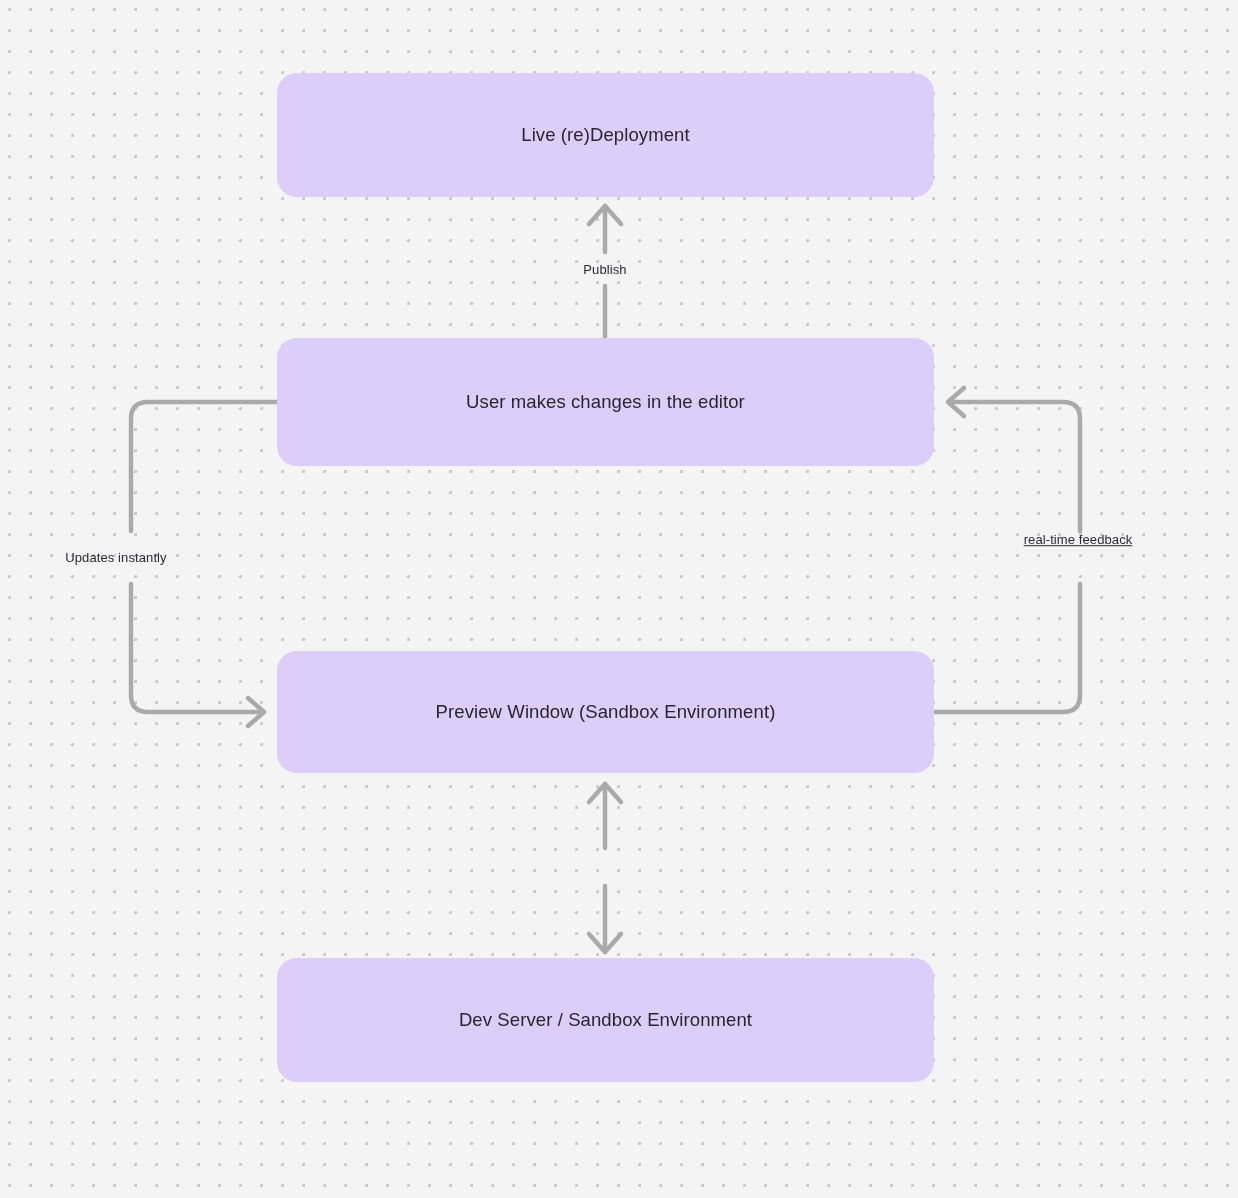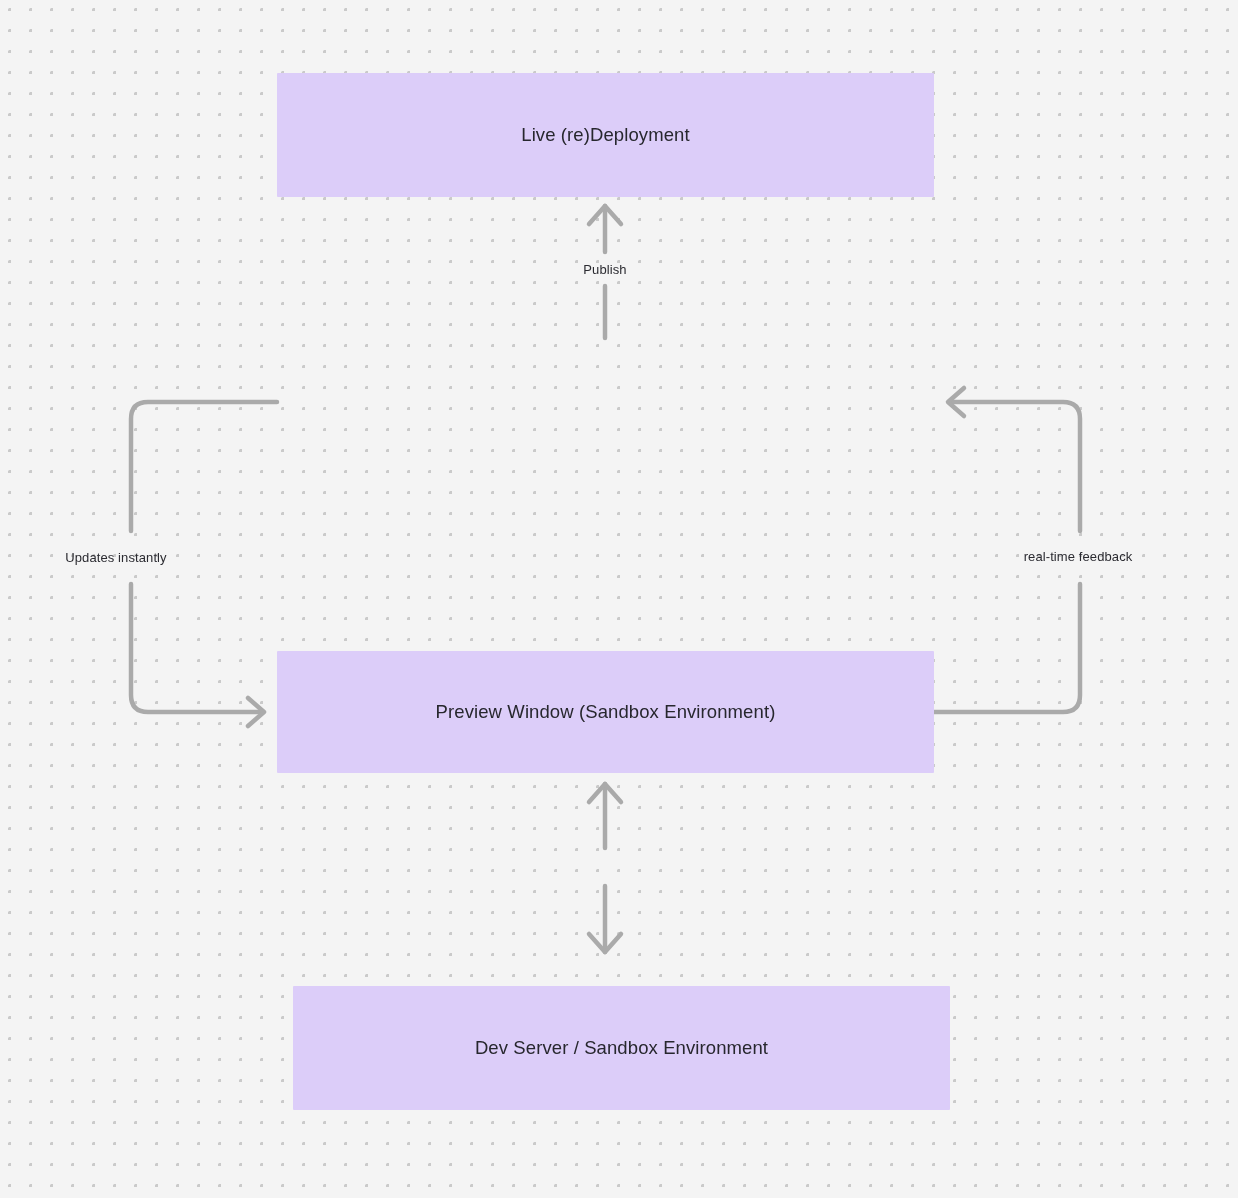--- a/index.html
+++ b/index.html
@@ -24,21 +24,21 @@
     position: absolute;
     left: 0;
     top: 0;
     width: 1238px;
     height: 1198px;
     pointer-events: none;
   }
   .node {
     position: absolute;
     background: #dccdf9;
-    border-radius: 1px;
+    border-radius: 20px;
     display: flex;
     align-items: center;
     justify-content: center;
     box-sizing: border-box;
   }
   .node-label {
     font-size: 18.5px;
     line-height: 1.2;
     color: #27272e;
     letter-spacing: 0.1px;
@@ -53,26 +53,26 @@
     letter-spacing: 0.1px;
     white-space: nowrap;
     transform: translate(-50%, -50%);
     text-align: center;
   }
 
   
   #node-live      { left: 277px; top: 73px;  width: 657px; height: 124px; }
   #node-editor    { left: 277px; top: 338px; width: 657px; height: 128px; }
   #node-preview   { left: 277px; top: 651px; width: 657px; height: 122px; align-items: center; }
-  #node-devserver { left: 277px; top: 986px; width: 657px; height: 124px; margin-left: 16px; }
+  #node-devserver { left: 277px; top: 958px; width: 657px; height: 124px; }
 
   
   #label-publish   { left: 605px; top: 270px; }
   #label-updates   { left: 116px; top: 558px; }
-  #label-realtime  { left: 1078px; top: 557px; }
+  #label-realtime  { left: 1078px; top: 540px; text-decoration: underline; }
   #label-spunup    { left: 605px; top: 866px; }
 </style>
 </head>
 <body>
 
 <div id="canvas">
 
   <svg class="edges" viewBox="0 0 1238 1198" width="1238" height="1198">
     <g fill="none" stroke="#aaaaaa" stroke-width="4.5" stroke-linecap="round" stroke-linejoin="round">
 
@@ -100,20 +100,23 @@
         <path d="M 605 886 L 605 952"></path>
         <path d="M 589 934 L 605 952 L 621 934"></path>
       </g>
     </g>
   </svg>
 
   <div class="node" id="node-live">
     <span class="node-label">Live (re)Deployment</span>
   </div>
 
+  <div class="node" id="node-editor">
+    <span class="node-label">User makes changes in the editor</span>
+  </div>
 
   <div class="node" id="node-preview">
     <span class="node-label">Preview Window (Sandbox Environment)</span>
   </div>
 
   <div class="node" id="node-devserver">
     <span class="node-label">Dev Server / Sandbox Environment</span>
   </div>
 
   <div class="edge-label" id="label-publish">Publish</div>

